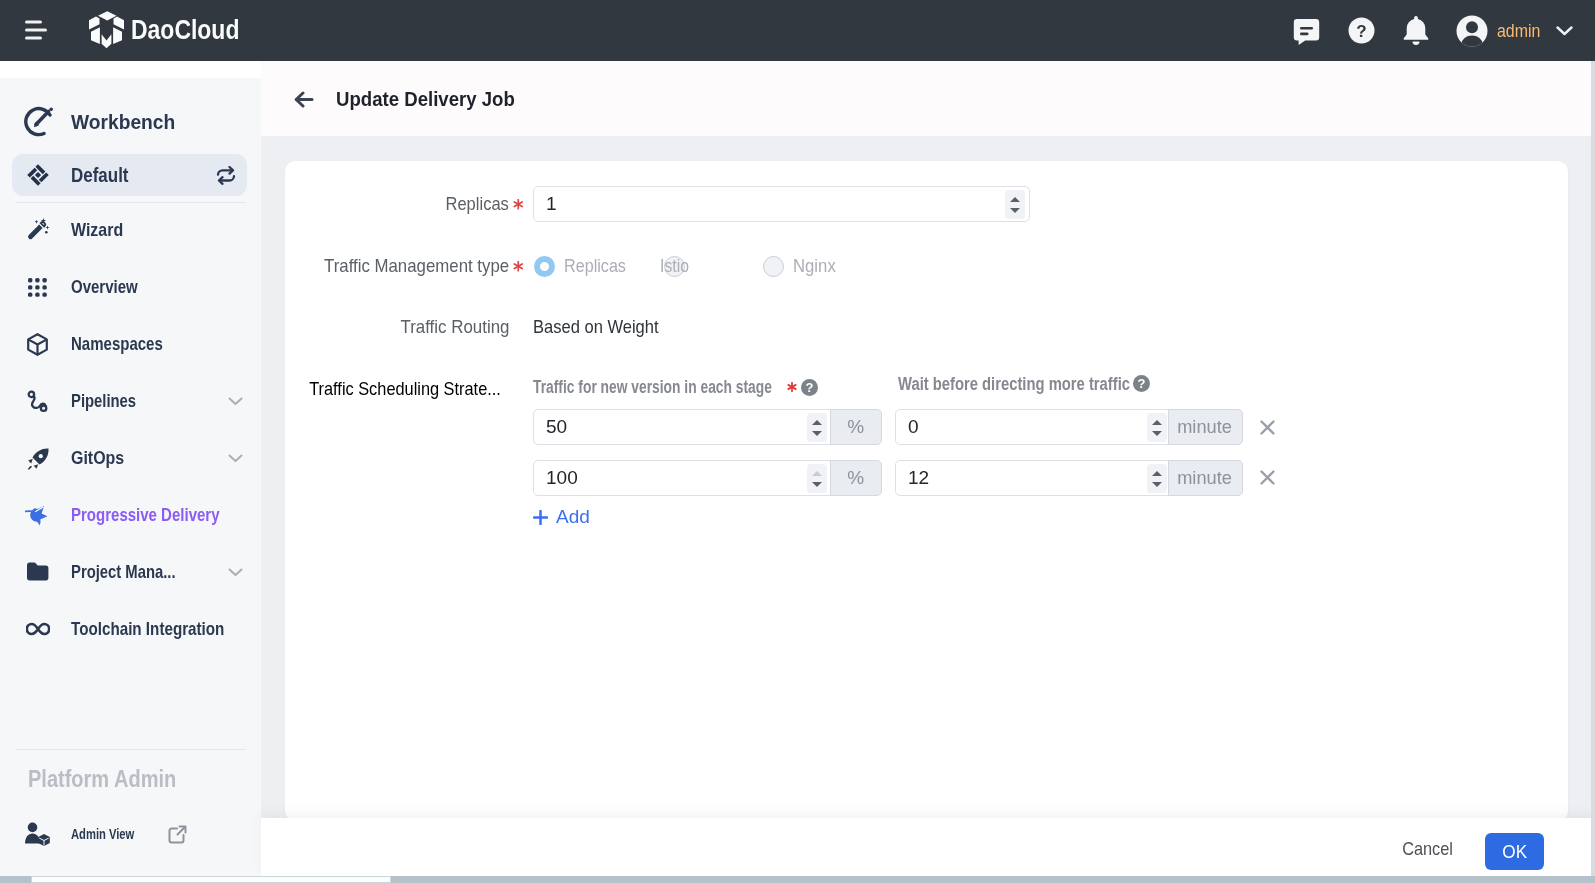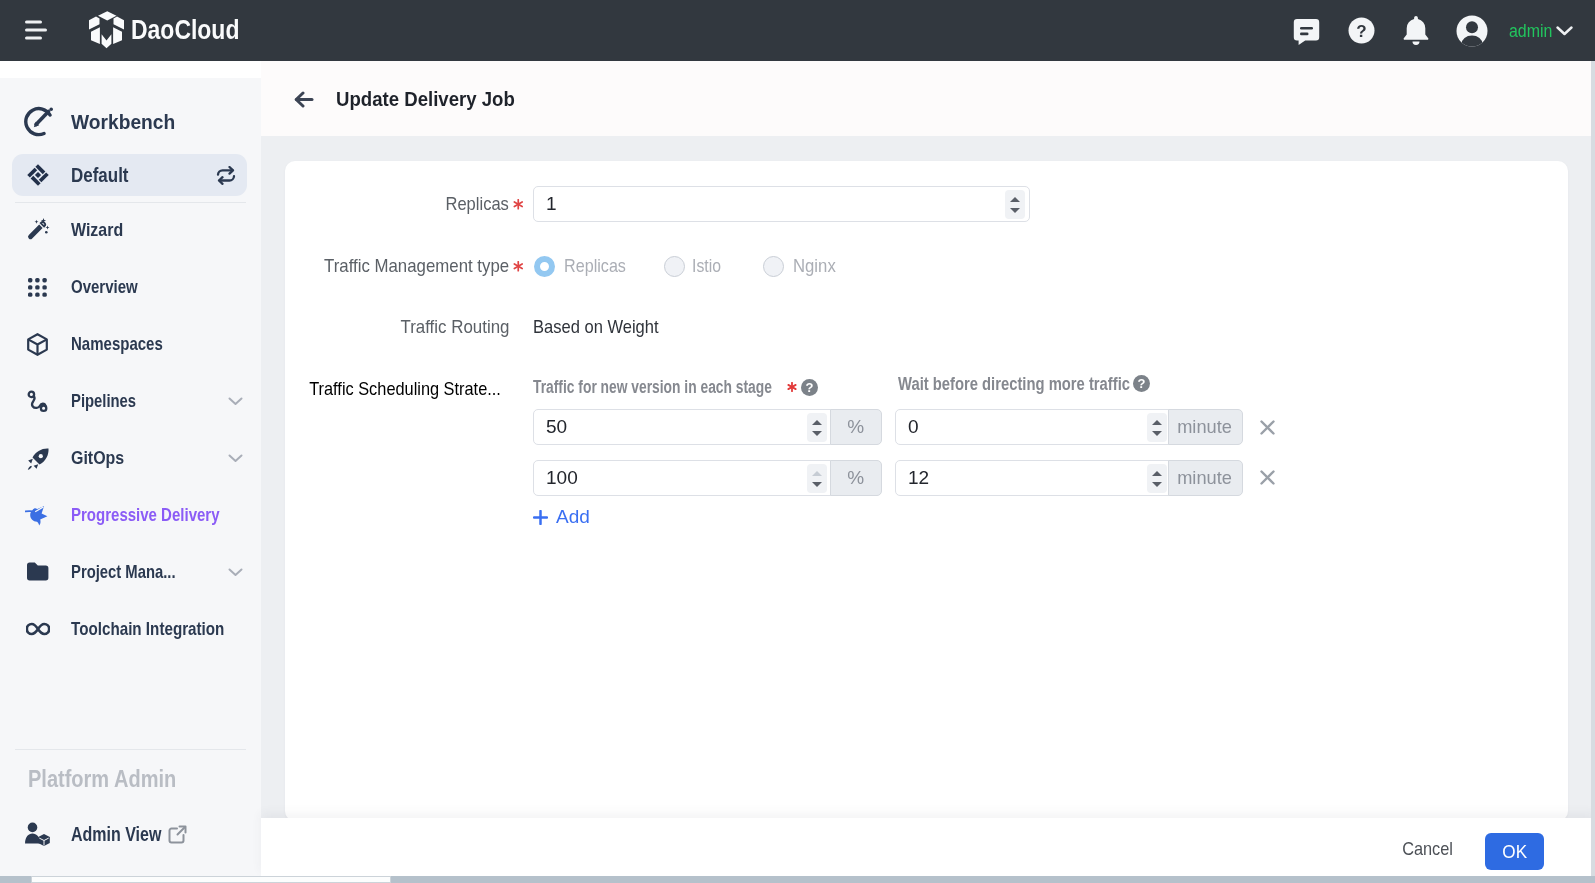--- a/index.html
+++ b/index.html
@@ -89,21 +89,21 @@
         <clipPath id="avc">
           <circle cx="16" cy="16" r="15.5"></circle>
         </clipPath>
       </defs>
     <circle cx="16" cy="16" r="15.5" fill="#f3f5f7"></circle>
     <g clip-path="url(#avc)">
       <circle cx="16" cy="12.2" r="6" fill="#32383f"></circle>
       <ellipse cx="16" cy="29" rx="10.5" ry="8.5" fill="#32383f"></ellipse>
     </g>
   </svg>
-  <div class="abs" style="left:1497px;top:21px;color:#22c55e;font-size:17.5px;margin-left:12px;"><span class="sx" style="transform:scaleX(.91)">admin</span></div>
+  <div class="abs" style="left:1497px;top:21px;color:#fdba74;font-size:17.5px;"><span class="sx" style="transform:scaleX(.91)">admin</span></div>
   <svg class="abs" style="left:1556px;top:26px" width="17" height="10" viewBox="0 0 17 10">
     <path d="M1.5 1.5 L8.5 8 L15.5 1.5" stroke="#eef0f2" stroke-width="2.4" fill="none" stroke-linecap="round" stroke-linejoin="round"></path>
   </svg>
 </div>
 <div id="sidebar">
 
   <svg class="abs" style="left:23px;top:28px" width="31" height="32" viewBox="0 0 31 32">
     <path d="M27 9 A13 13 0 1 0 21 27.5" stroke="#2b3950" stroke-width="3.4" fill="none" stroke-linecap="round"></path>
     <path d="M25.5 5.5 L13 18.5" stroke="#2b3950" stroke-width="3.6" fill="none" stroke-linecap="round"></path>
     <path d="M12.8 15.8 l3.4 3.4 -5.4 2z" fill="#2b3950"></path>
@@ -221,21 +221,21 @@
     <g fill="#2b3950">
       <circle cx="8.5" cy="5.4" r="4.8"></circle>
       <path d="M1 21.5 c0 -6.5 3.4 -10 7.5 -10 s7.5 3.5 7.5 10 z"></path>
     </g>
     <g transform="translate(13.5,11.5)">
       <polygon points="6.5,0.5 12.3,3.5 6.5,6.5 0.7,3.5" fill="#2b3950"></polygon>
       <path d="M0.7 3.5 v6 l5.8 3 5.8 -3 v-6" fill="#2b3950"></path>
       <path d="M1.8 4.6 L6.5 7 L11.2 4.6 M6.5 7 v5" stroke="#f6f7f9" stroke-width="1" fill="none"></path>
     </g>
   </svg>
-  <div class="side-item" style="top:744px;font-size:20px"><span class="sx" style="transform:scaleX(.80)">Admin View</span></div>
+  <div class="side-item" style="top:744px;font-size:14px"><span class="sx" style="transform:scaleX(.80)">Admin View</span></div>
   <svg class="abs" style="left:168px;top:747px" width="19" height="19" viewBox="0 0 19 19">
     <g stroke="#8d939c" stroke-width="2" fill="none" stroke-linecap="round" stroke-linejoin="round">
       <path d="M9 3.5 H3.5 A2 2 0 0 0 1.5 5.5 v10 a2 2 0 0 0 2 2 h10 a2 2 0 0 0 2 -2 V10"></path>
       <path d="M11.5 1.5 h6 v6"></path>
       <path d="M17 2 L9.5 9.5"></path>
     </g>
   </svg>
 </div>
 <div id="hdr">
   <svg class="abs" style="left:33px;top:30px" width="20" height="17" viewBox="0 0 20 17">
@@ -269,21 +269,21 @@
 <svg class="abs" style="left:513px;top:261px" width="10.5" height="10.5" viewBox="0 0 11 11">
     <g stroke="#e04545" stroke-width="1.8" stroke-linecap="round">
       <path d="M5.5 0.8 v9.4"></path>
       <path d="M1.4 3.15 l8.2 4.7"></path>
       <path d="M9.6 3.15 l-8.2 4.7"></path>
     </g>
   </svg>
 <div class="abs" style="left:533.5px;top:255.5px;width:21px;height:21px;border-radius:50%;background:#fff;border:6px solid #93c8f1"></div>
 <div class="rlabel" style="left:564px;top:254px"><span class="sx" style="transform:scaleX(.85)">Replicas</span></div>
 <div class="radio-off" style="left:663.5px;top:255.5px"></div>
-<div class="rlabel" style="left:692px;top:254px"><span class="sx" style="transform:scaleX(.83)">Istio</span></div>
+<div class="rlabel" style="left:660px;top:254px"><span class="sx" style="transform:scaleX(.83)">Istio</span></div>
 <div class="radio-off" style="left:762.5px;top:255.5px"></div>
 <div class="rlabel" style="left:793px;top:254px"><span class="sx" style="transform:scaleX(.88)">Nginx</span></div>
 
 <div class="flabel" style="right:1086px;top:315px"><span class="sxr" style="transform:scaleX(.89)">Traffic Routing</span></div>
 <div class="abs" style="left:533px;top:315px;font-size:19px;color:#2f333a;line-height:24px"><span class="sx" style="transform:scaleX(.87)">Based on Weight</span></div>
 
 <div class="flabel" style="right:1094px;top:377px;color:#000000"><span class="sxr" style="transform:scaleX(.86)">Traffic Scheduling Strate...</span></div>
 <div class="abs" style="left:533px;top:375px;font-size:17.5px;font-weight:bold;color:#85888f;line-height:24px"><span class="sx" style="transform:scaleX(.79)">Traffic for new version in each stage</span></div>
 <svg class="abs" style="left:787px;top:382px" width="10" height="10" viewBox="0 0 10 10">
     <g stroke="#e23a3a" stroke-width="1.8" stroke-linecap="round">

